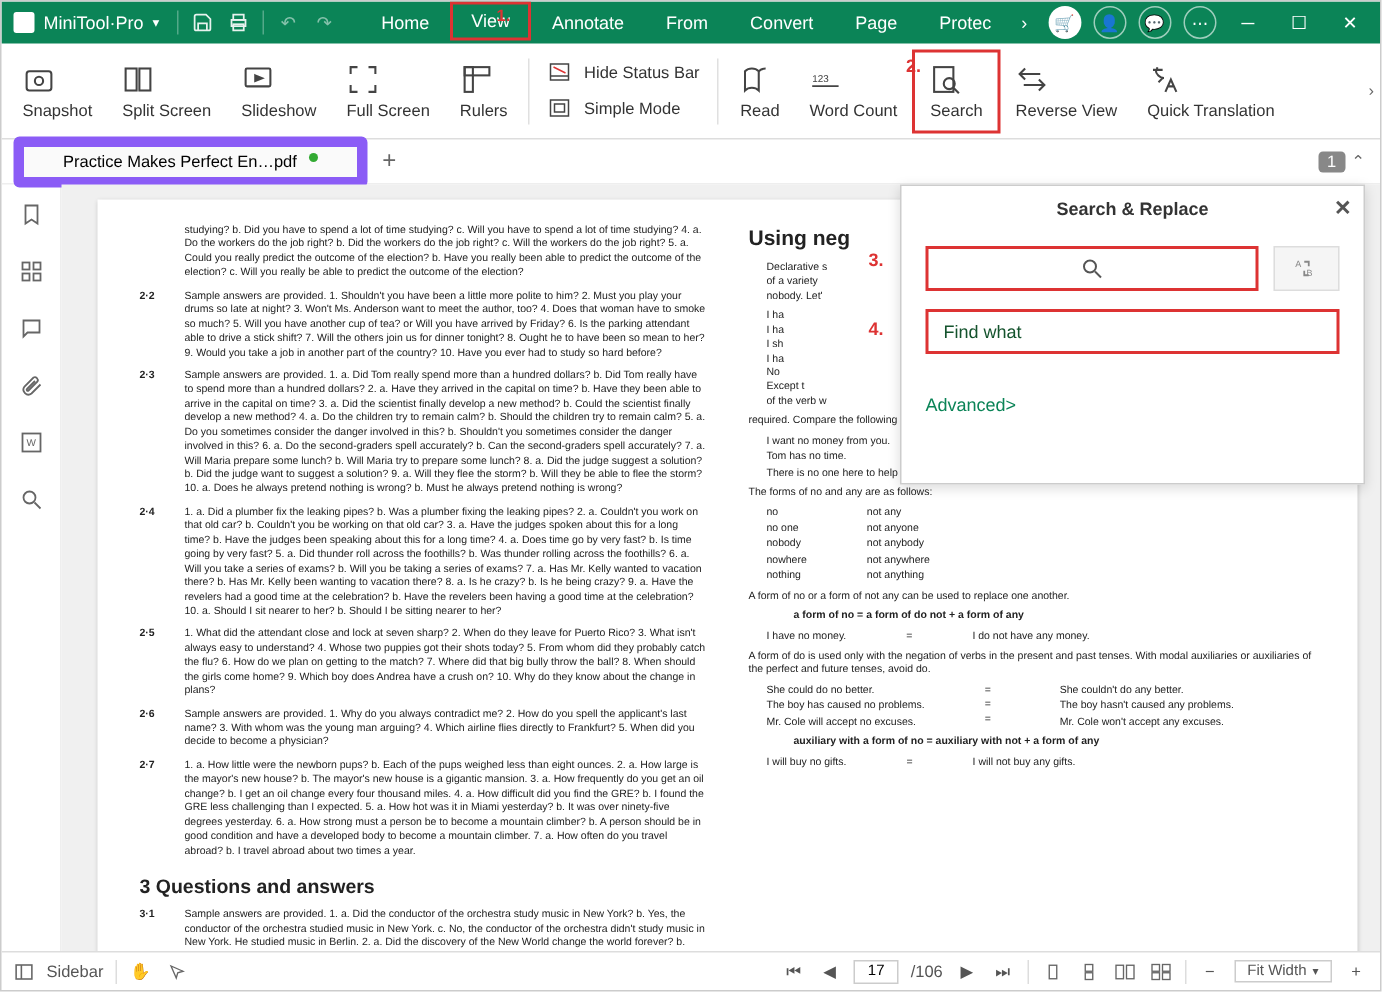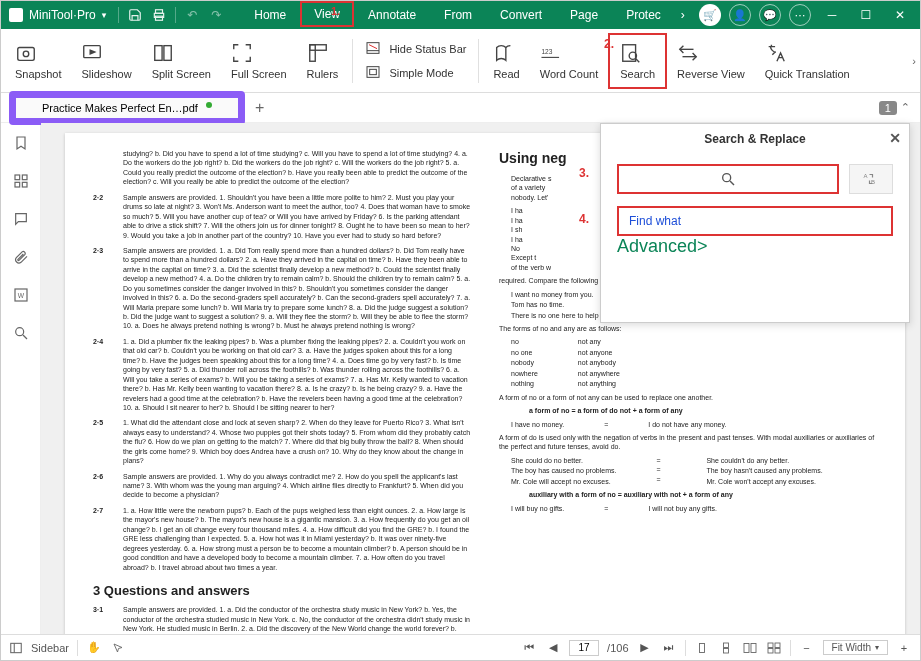--- a/index.html
+++ b/index.html
@@ -44,30 +44,30 @@
 .page { width: 840px; min-height: 520px; background: #fff; box-shadow: 0 1px 3px rgba(0,0,0,0.2); padding: 16px 28px; font-size: 7px; color: #222; line-height: 1.35; display: flex; gap: 28px; }
 .col-left { width: 50%; }
 .col-right { width: 50%; }
 .page .row { display: flex; gap: 8px; margin-bottom: 6px; }
 .page .num { width: 22px; font-weight: bold; }
 .page .txt { flex: 1; }
 .page .section-title { font-size: 13px; font-weight: bold; margin: 10px 0 6px; }
 .col-right .hdr { font-size: 14px; font-weight: bold; margin-bottom: 6px; }
 .tbl { display: flex; gap: 40px; margin: 4px 0 4px 12px; font-size: 7px; }
 .tbl-col { display: flex; flex-direction: column; gap: 1px; }
-.adv-link { color: #0b8457; font-size: 18px; cursor: pointer; }
+.adv-link { color: #0b8457; font-size: 12px; cursor: pointer; }
 
 .search-panel { position: absolute; top: 122px; right: 10px; width: 310px; height: 200px; background: #fff; border: 1px solid #ccc; box-shadow: 0 2px 8px rgba(0,0,0,0.15); z-index: 50; }
 .search-panel .sp-title { display: flex; align-items: center; justify-content: center; height: 30px; font-size: 12px; font-weight: 600; position: relative; color: #333; }
 .search-panel .sp-close { position: absolute; right: 8px; top: 6px; cursor: pointer; font-size: 14px; color: #555; }
 .search-panel .sp-body { padding: 10px 16px; }
 .search-panel .sp-tabs { display: flex; gap: 10px; margin-bottom: 12px; }
 .sp-tab { flex: 1; height: 30px; border: 2px solid #d33; display: flex; align-items: center; justify-content: center; font-size: 13px; }
 .sp-tab.inactive { border: 1px solid #ddd; background: #f5f5f5; flex: 0 0 44px; }
-.sp-input { width: 100%; height: 30px; border: 2px solid #d33; padding: 0 10px; font-size: 12px; color: #1d4ed8; display: flex; align-items: center; margin-bottom: 0; }
+.sp-input { width: 100%; height: 30px; border: 2px solid #d33; padding: 0 10px; font-size: 12px; color: #14532d; display: flex; align-items: center; margin-bottom: 25px; }
 .sp-red-label { position: absolute; color: #d33; font-size: 12px; font-weight: bold; }
 
 .statusbar { height: 26px; border-top: 1px solid #ddd; display: flex; align-items: center; font-size: 11px; color: #555; padding: 0 8px; gap: 8px; }
 .statusbar .sb-sep { width: 1px; height: 16px; background: #ddd; }
 .statusbar .spacer { flex: 1; }
 .statusbar .pg-input { width: 30px; text-align: center; border: 1px solid #ccc; height: 16px; font-size: 10px; }
 .statusbar .view-ico { width: 16px; height: 16px; display: flex; align-items: center; justify-content: center; cursor: pointer; }
 .statusbar .zoom-sel { border: 1px solid #ccc; padding: 1px 8px; font-size: 10px; display: flex; align-items: center; gap: 4px; }
 
 svg { display: block; }
@@ -126,34 +126,34 @@
         <svg width="22" height="22" viewBox="0 0 24 24" fill="none" stroke="#444" stroke-width="1.5">
           <rect x="3" y="6" width="18" height="14" rx="2"></rect>
           <circle cx="12" cy="13" r="3"></circle>
         </svg>
       </div>
     <span>Snapshot</span>
   </div>
   <div class="ribbon-group">
     <div class="ico">
         <svg width="22" height="22" viewBox="0 0 24 24" fill="none" stroke="#444" stroke-width="1.5">
+          <rect x="3" y="4" width="8" height="16"></rect>
+          <rect x="13" y="4" width="8" height="16"></rect>
+        </svg>
+      </div>
+    <span>Split Screen</span>
+  </div>
+  <div class="ribbon-group">
+    <div class="ico">
+        <svg width="22" height="22" viewBox="0 0 24 24" fill="none" stroke="#444" stroke-width="1.5">
           <rect x="3" y="4" width="18" height="13" rx="1"></rect>
           <polygon points="10 9 15 11 10 13" fill="#444"></polygon>
         </svg>
       </div>
     <span>Slideshow</span>
-  </div>
-  <div class="ribbon-group">
-    <div class="ico">
-        <svg width="22" height="22" viewBox="0 0 24 24" fill="none" stroke="#444" stroke-width="1.5">
-          <rect x="3" y="4" width="8" height="16"></rect>
-          <rect x="13" y="4" width="8" height="16"></rect>
-        </svg>
-      </div>
-    <span>Split Screen</span>
   </div>
   <div class="ribbon-group">
     <div class="ico">
         <svg width="22" height="22" viewBox="0 0 24 24" fill="none" stroke="#444" stroke-width="1.5">
           <path d="M3 8V3h5M21 8V3h-5M3 16v5h5M21 16v5h-5"></path>
         </svg>
       </div>
     <span>Full Screen</span>
   </div>
   <div class="ribbon-group">

